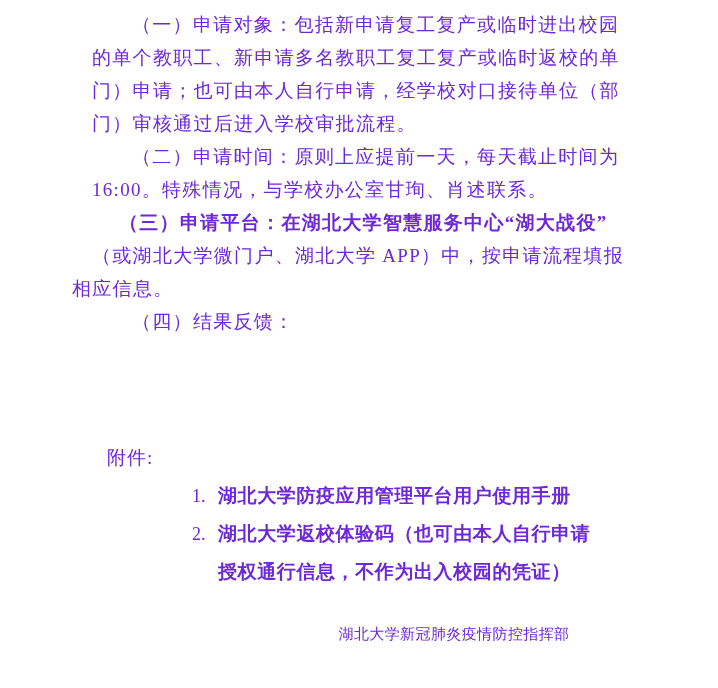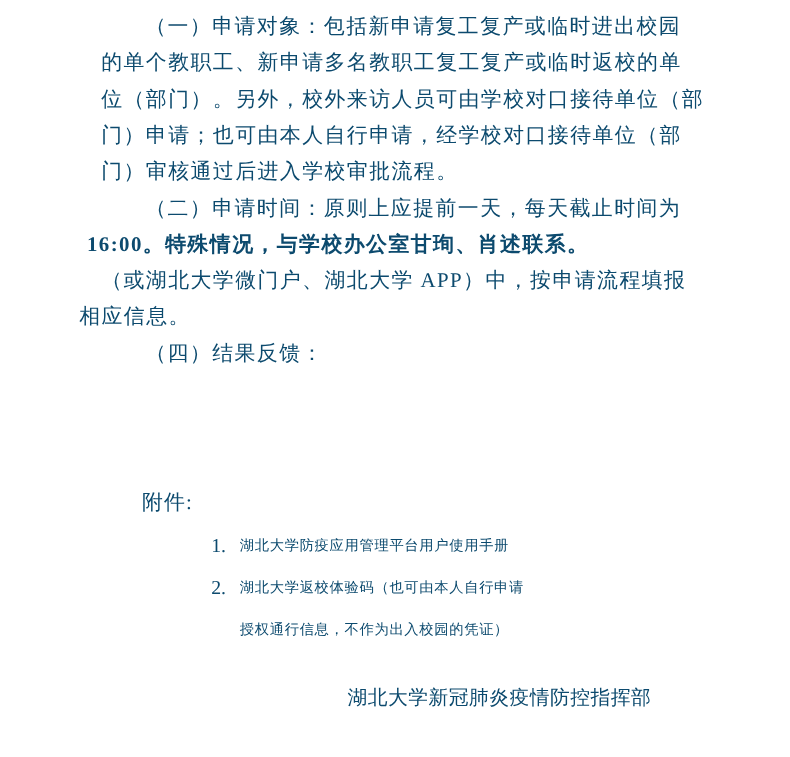--- a/index.html
+++ b/index.html
@@ -6,21 +6,21 @@
     margin: 0;
     padding: 0;
     background: #ffffff;
   }
   .page {
     position: relative;
     width: 718px;
     height: 688px;
     background: #ffffff;
     overflow: hidden;
-    color: #0c4a6e;
+    color: #6d28d9;
     font-family: "Liberation Serif", "DejaVu Serif", serif;
   }
   .body-block {
     position: absolute;
     left: 92px;
     top: 8px;
   }
   .body-line {
     font-size: 19px;
     line-height: 33px;
@@ -37,52 +37,52 @@
   .body-line:nth-child(9) { margin-left: -20px; }
 
   .attach-label {
     position: absolute;
     left: 107px;
     top: 441px;
     font-size: 19px;
     line-height: 33px;
     letter-spacing: 1px;
     white-space: nowrap;
-    margin-left: 22px;
   }
   .attach-list {
     position: absolute;
     left: 192px;
     top: 477px;
   }
   .attach-item {
     display: flex;
     align-items: flex-start;
   }
   .attach-num {
     width: 26px;
     flex: 0 0 26px;
     font-size: 18px;
     line-height: 38px;
   }
   .attach-line {
-    font-size: 13px;
+    font-size: 19px;
     line-height: 38px;
     letter-spacing: 0.6px;
     white-space: nowrap;
+    font-weight: bold;
   }
   .signature-block {
     position: absolute;
     left: 280px;
     top: 618px;
     width: 348px;
     text-align: center;
   }
   .signature-issuer {
-    font-size: 18px;
+    font-size: 15px;
     line-height: 33px;
     letter-spacing: 0.4px;
     white-space: nowrap;
   }
   .signature-date {
     font-size: 19px;
     line-height: 38px;
     letter-spacing: 1px;
     padding-right: 36px;
     white-space: nowrap;
@@ -90,25 +90,25 @@
   }
 </style>
 </head>
 <body>
 
 <div class="page">
 
   <div class="body-block" id="body-lines">
       <div class="body-line indent">（一）申请对象：包括新申请复工复产或临时进出校园</div>
       <div class="body-line">的单个教职工、新申请多名教职工复工复产或临时返校的单</div>
-      <div class="body-line">位（部门）。另外，校外来访人员可由学校对口接待单位（部</div>
       <div class="body-line">门）申请；也可由本人自行申请，经学校对口接待单位（部</div>
       <div class="body-line">门）审核通过后进入学校审批流程。</div>
       <div class="body-line indent">（二）申请时间：原则上应提前一天，每天截止时间为</div>
       <div class="body-line">16:00。特殊情况，与学校办公室甘珣、肖述联系。</div>
+      <div class="body-line indent">（三）申请平台：在湖北大学智慧服务中心“湖大战役”</div>
       <div class="body-line">（或湖北大学微门户、湖北大学 APP）中，按申请流程填报</div>
       <div class="body-line">相应信息。</div>
       <div class="body-line indent">（四）结果反馈：</div>
     </div>
 
   <div class="attach-label">附件:</div>
 
   <div class="attach-list" id="attach-list">
       <div class="attach-item">
         <div class="attach-num">1.</div>

